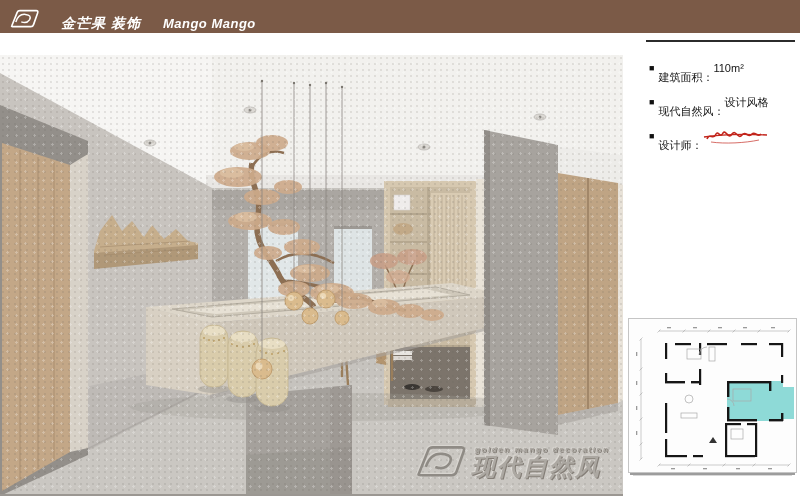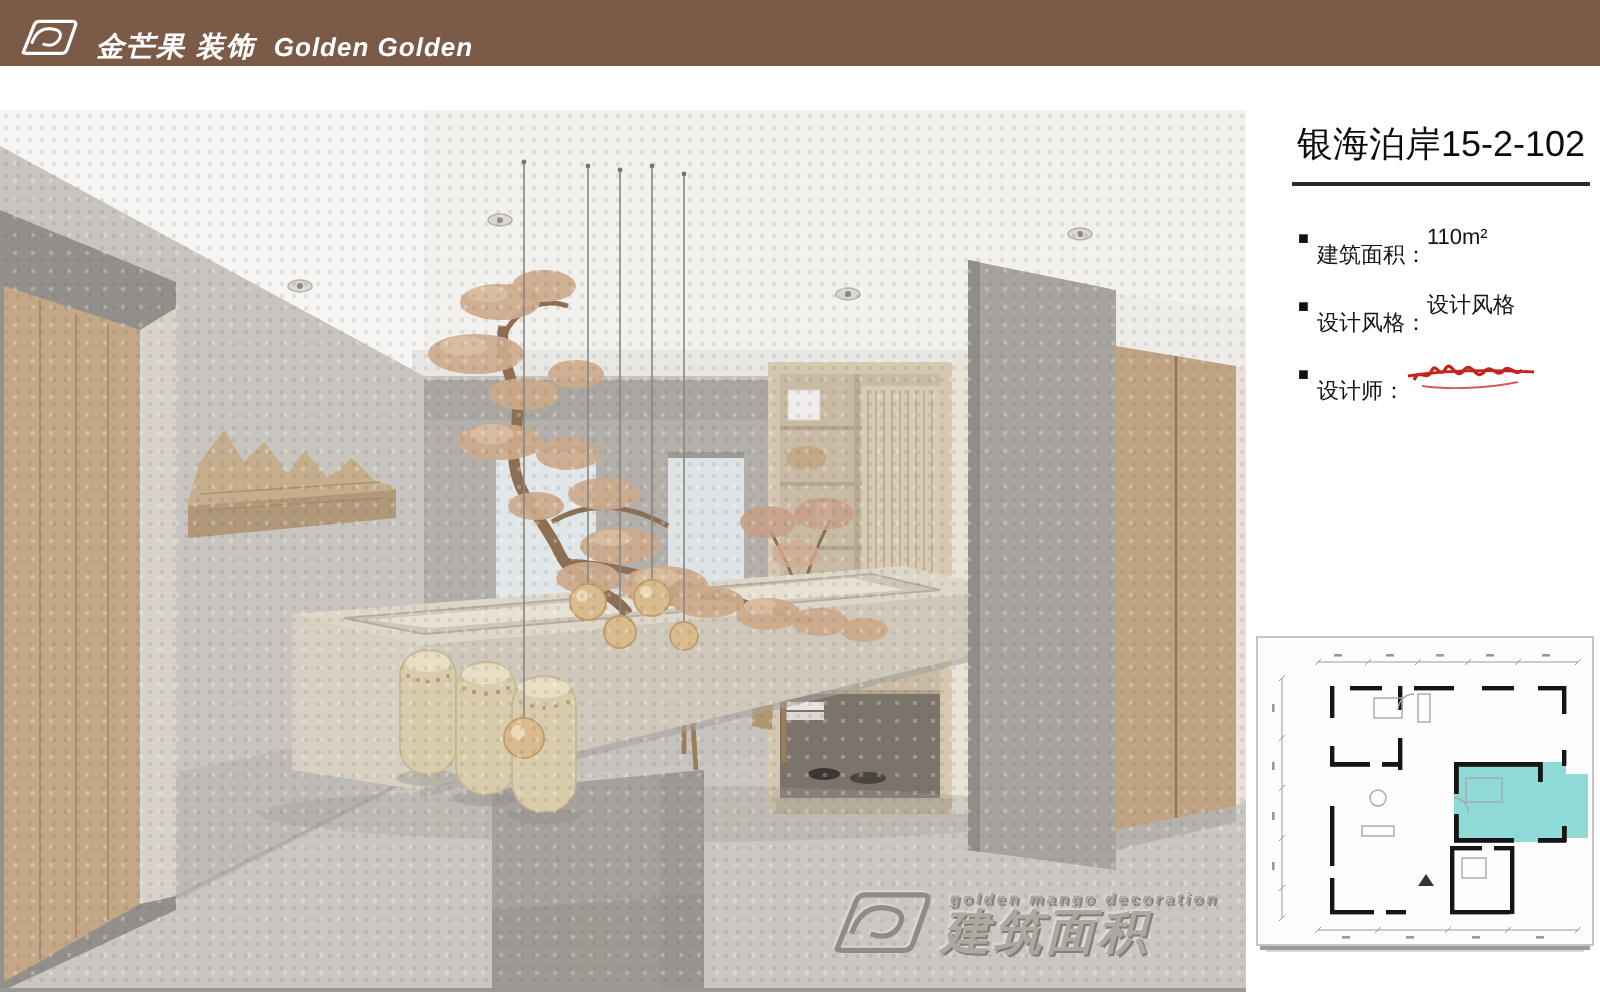--- a/index.html
+++ b/index.html
@@ -1,21 +1,21 @@
 <!DOCTYPE html>
 <html><head>
 <meta charset="utf-8">
 <style>
   html,body{margin:0;padding:0;background:#fff;width:800px;height:500px;overflow:hidden;
     font-family:"Liberation Sans","DejaVu Sans",sans-serif;}
   .page{position:relative;width:800px;height:500px;background:#fff;}
 
   
   .topbar{position:absolute;left:0;top:0;width:800px;height:33px;background:#7b5a47;
-    display:flex;align-items:flex-end;gap:9px;padding:16px 0 3px 9px;box-sizing:border-box;}
+    display:flex;align-items:flex-end;gap:22px;padding:16px 0 3px 9px;box-sizing:border-box;}
   .brand-glyph{flex:0 0 auto;margin-bottom:1px;}
   .brand-zh{color:#fff;font-size:14px;font-weight:bold;font-style:italic;letter-spacing:1px;line-height:1;}
   .brand-en{color:#fff;font-size:13px;font-weight:bold;font-style:italic;letter-spacing:.5px;line-height:1;}
 
   
   .render{position:absolute;left:0;top:55px;width:623px;height:441px;overflow:hidden;background:#4c1d95;}
   .render::after{content:"";position:absolute;inset:0;pointer-events:none;
     background-image:radial-gradient(rgba(105,99,91,.14) 1px,transparent 1.3px),
                      radial-gradient(rgba(255,255,255,.25) 1px,transparent 1.3px);
     background-size:6px 6px,9px 9px;background-position:0 0,3px 4px;}
@@ -51,21 +51,21 @@
 <body>
 
 <div class="page">
 
   <header class="topbar">
     <svg class="brand-glyph" width="30" height="21" viewBox="0 0 44 30">
       <path d="M4,26 L12,6 Q13,3.5 16,3.5 L40,3.5 Q43.2,3.5 42,7 L36,24 Q35,27 32,27 L7,27 Q3,27 4,26 Z" fill="none" stroke="#ffffff" stroke-width="2.4"></path>
       <path d="M10,20 Q14,8 24,9 Q34,10 30,17 Q26,23 18,20" fill="none" stroke="#ffffff" stroke-width="2.2"></path>
     </svg>
     <span class="brand-zh">金芒果 装饰</span>
-    <span class="brand-en">Golden Golden</span>
+    <span class="brand-en">Mango Mango</span>
   </header>
 
   <div class="render">
     <svg class="scene" width="623" height="441" viewBox="0 0 623 441">
 
       <g>
         <rect x="0" y="0" width="623" height="178" fill="#f2f1ee"></rect>
         <polygon points="0,0 212,0 212,133 0,20" fill="#f6f5f3"></polygon>
         <polygon points="0,20 212,133 212,139 0,27" fill="#aaa6a1" opacity=".45"></polygon>
       </g>
@@ -273,39 +273,38 @@
           <path d="M4,26 L12,6 Q13,3.5 16,3.5 L40,3.5 Q43.2,3.5 42,7 L36,24 Q35,27 32,27 L7,27 Q3,27 4,26 Z"></path>
           <path d="M10,20 Q14,8 24,9 Q34,10 30,17 Q26,23 18,20"></path>
         </g>
         <g stroke="#8f8b85" stroke-width="2.2" fill="none">
           <path d="M4,26 L12,6 Q13,3.5 16,3.5 L40,3.5 Q43.2,3.5 42,7 L36,24 Q35,27 32,27 L7,27 Q3,27 4,26 Z"></path>
           <path d="M10,20 Q14,8 24,9 Q34,10 30,17 Q26,23 18,20"></path>
         </g>
       </svg>
       <div class="wm-text">
         <span class="wm-en">golden mango decoration</span>
-        <span class="wm-zh">建筑面积</span>
+        <span class="wm-zh">现代自然风</span>
       </div>
     </div>
     <div class="render-edge"></div>
   </div>
 
   <aside class="panel">
-    <h1 class="p-title">银海泊岸15-2-102</h1>
     <div class="p-rule"></div>
 
     <ul class="specs">
       <li>
         <span class="sq">■</span>
         <span class="spec-label">建筑面积：</span>
         <span class="spec-value">110m²</span>
       </li>
       <li>
         <span class="sq">■</span>
-        <span class="spec-label">设计风格：</span>
+        <span class="spec-label">现代自然风：</span>
         <span class="spec-value">设计风格</span>
       </li>
       <li>
         <span class="sq">■</span>
         <span class="spec-label">设计师：</span>
         <svg class="sig" width="66" height="16" viewBox="0 0 66 16">
           <path d="M4,11 C7,4 10,13 13,6 C15,2 17,11 20,5 C23,1 25,12 29,6 C33,1 35,12 39,7 C43,2 45,11 49,6 C52,3 55,10 58,6" stroke="#c2251c" stroke-width="1.6" fill="none"></path>
           <path d="M1,9 C20,6 45,6 64,7" stroke="#c2251c" stroke-width="1.4" fill="none"></path>
           <path d="M8,14 C22,16 42,15 56,12" stroke="#c2251c" stroke-width=".9" fill="none" opacity=".75"></path>
         </svg>

